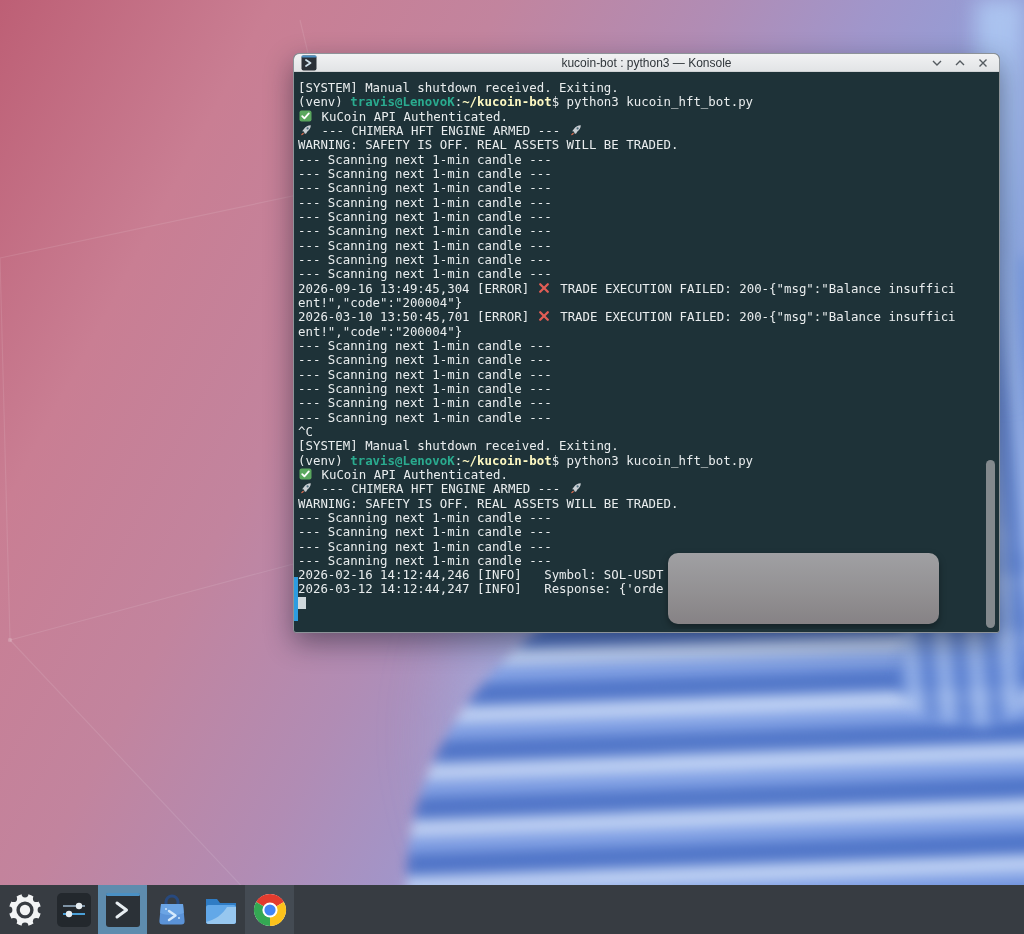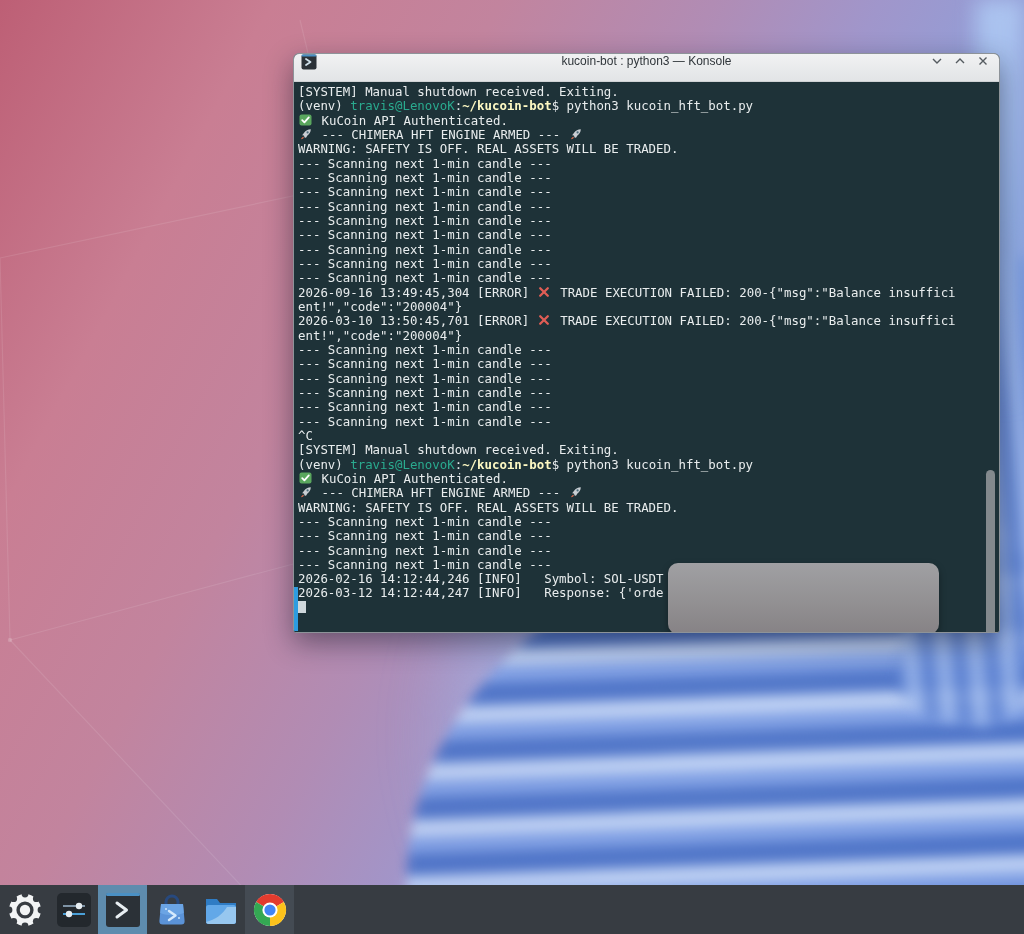--- a/index.html
+++ b/index.html
@@ -25,35 +25,35 @@
     background: repeating-linear-gradient(76deg, #5d82d2 0 16px, #9db8ec 16px 32px);
     border-radius:44px; filter: blur(7px); opacity:.85; }
   .right-streak { position:absolute; right:0; top:0; width:48px; height:410px;
     background: linear-gradient(180deg, #adc5f0 0%, #93b0e6 55%, rgba(147,176,230,0) 100%);
     filter: blur(10px); }
 
   
   .window { position:absolute; left:293px; top:53px; width:707px; height:580px;
     border-radius:6px 6px 3px 3px; box-shadow: 0 10px 28px rgba(10,15,30,0.45);
     overflow:hidden; border:1px solid #8d9399; background:#1e3238; }
-  .titlebar { height:28px; background:linear-gradient(#f1f2f3,#e2e4e6);
-    display:flex; align-items:flex-start; position:relative; border-bottom:1px solid #cfd2d4; }
+  .titlebar { height:18px; background:linear-gradient(#f1f2f3,#e2e4e6);
+    display:flex; align-items:center; position:relative; border-bottom:1px solid #cfd2d4; }
   .titlebar-icon { width:16px; height:16px; margin-left:7px; display:inline-flex; }
   .title-text { position:absolute; left:0; right:0; text-align:center;
     font-size:12px; color:#30363b; pointer-events:none; }
   .win-buttons { margin-left:auto; display:flex; align-items:center; gap:9px; padding-right:9px; z-index:2; }
   .win-btn { width:14px; height:14px; display:inline-flex; align-items:center; justify-content:center; }
 
   
   .terminal { position:relative; width:100%; height:557px; background:#1e3238;
-    padding:3px 0 0 4px; overflow:hidden; }
+    padding:9px 0 0 4px; overflow:hidden; }
   .term-line { height:14.34px; line-height:14.34px; white-space:pre;
     font-family:"DejaVu Sans Mono","Liberation Mono",monospace;
     font-size:12.4px; color:#e9edee; letter-spacing:0; }
-  .term-line .user { color:#2aab8f; font-weight:normal; }
+  .term-line .user { color:#2aab8f; font-weight:bold; }
   .term-line .path { color:#fef9c3; font-weight:bold; }
   .inline-icon { display:inline-block; width:13px; height:12px; vertical-align:-1px; margin:0 2px 0 1px; }
   .inline-icon svg { display:block; }
   .cursor { display:inline-block; width:8px; height:12px; background:#cfd8dc; vertical-align:-1px; }
 
   .output-indicator { position:absolute; left:0; top:505px; width:4px; height:44px;
     background:#2e9ce0; }
   .scrollbar-thumb { position:absolute; right:4px; top:388px; width:9px; height:168px;
     background:#83898d; border-radius:5px; }
   .redaction-box { position:absolute; left:374px; top:481px; width:271px; height:71px;

